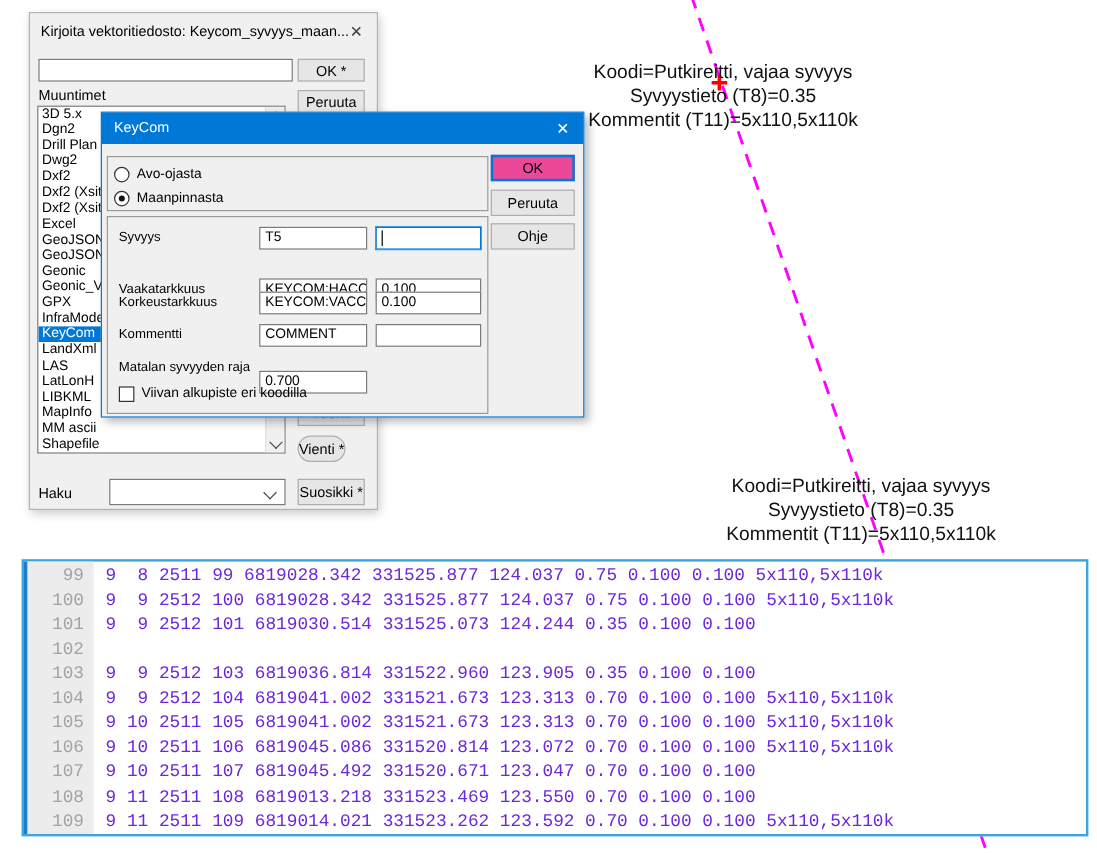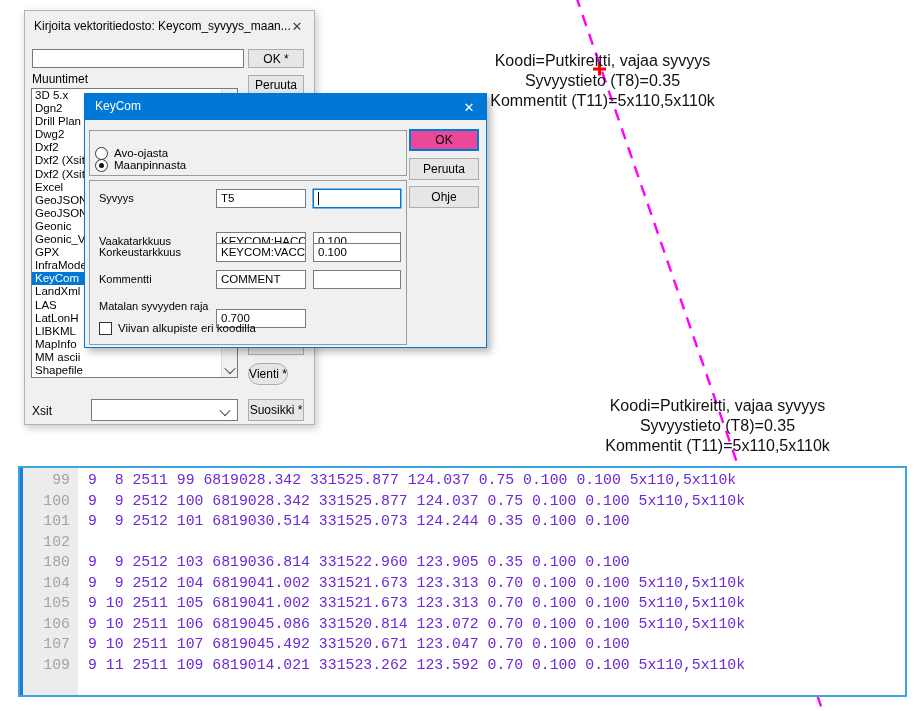--- a/index.html
+++ b/index.html
@@ -125,38 +125,42 @@
         <span class="tx">9  9 2512 100 6819028.342 331525.877 124.037 0.75 0.100 0.100 5x110,5x110k</span>
       </div>
       <div class="drow">
         <span class="ln">101</span>
         <span class="tx">9  9 2512 101 6819030.514 331525.073 124.244 0.35 0.100 0.100</span>
       </div>
       <div class="drow">
         <span class="ln">102</span>
       </div>
       <div class="drow">
-        <span class="ln">180</span>
+        <span class="ln">103</span>
         <span class="tx">9  9 2512 103 6819036.814 331522.960 123.905 0.35 0.100 0.100</span>
       </div>
       <div class="drow">
         <span class="ln">104</span>
         <span class="tx">9  9 2512 104 6819041.002 331521.673 123.313 0.70 0.100 0.100 5x110,5x110k</span>
       </div>
       <div class="drow">
         <span class="ln">105</span>
         <span class="tx">9 10 2511 105 6819041.002 331521.673 123.313 0.70 0.100 0.100 5x110,5x110k</span>
       </div>
       <div class="drow">
         <span class="ln">106</span>
         <span class="tx">9 10 2511 106 6819045.086 331520.814 123.072 0.70 0.100 0.100 5x110,5x110k</span>
       </div>
       <div class="drow">
         <span class="ln">107</span>
         <span class="tx">9 10 2511 107 6819045.492 331520.671 123.047 0.70 0.100 0.100</span>
+      </div>
+      <div class="drow">
+        <span class="ln">108</span>
+        <span class="tx">9 11 2511 108 6819013.218 331523.469 123.550 0.70 0.100 0.100</span>
       </div>
       <div class="drow">
         <span class="ln">109</span>
         <span class="tx">9 11 2511 109 6819014.021 331523.262 123.592 0.70 0.100 0.100 5x110,5x110k</span>
       </div>
     </div>
 </div>
 
 <div id="write-dialog">
   <div class="wd-titlebar">
@@ -198,36 +202,36 @@
         </div>
       <div class="sb-thumb"></div>
       <div class="sb-btn sb-down">
           <span class="chev down"></span>
         </div>
     </div>
   </div>
   <div class="btn" id="wd-tuonti">Tuonti</div>
   <div class="btn" id="wd-vienti">Vienti *</div>
   <div class="btn" id="wd-suosikki">Suosikki *</div>
-  <div id="wd-haku-label">Xsit</div>
+  <div id="wd-haku-label">Haku</div>
   <div id="haku-combo">
     <span></span>
     <span class="chev down"></span>
   </div>
 </div>
 
 <div id="keycom-dialog">
   <div class="kc-titlebar">
     <span class="kc-title">KeyCom</span>
     <span class="kc-close">✕</span>
   </div>
   <div class="groupbox" id="kc-group-source"></div>
   <div class="groupbox" id="kc-group-fields"></div>
   <div id="kc-radios">
-      <div class="radio-row" style="top: 43px; margin-top: 8px;">
+      <div class="radio-row" style="top: 43px;">
         <span class="radio"></span>
         <span class="rlabel">Avo-ojasta</span>
       </div>
       <div class="radio-row" style="top: 63px;">
         <span class="radio on">
           <span class="dot"></span>
         </span>
         <span class="rlabel">Maanpinnasta</span>
       </div>
     </div>

